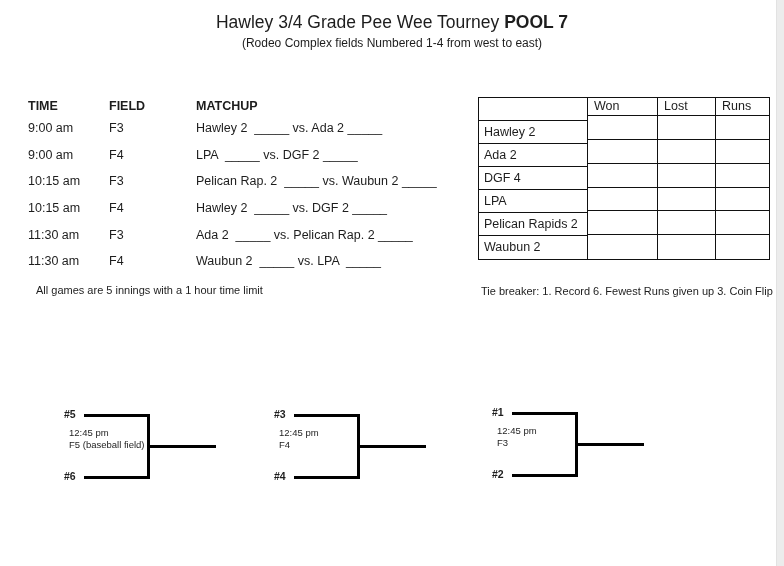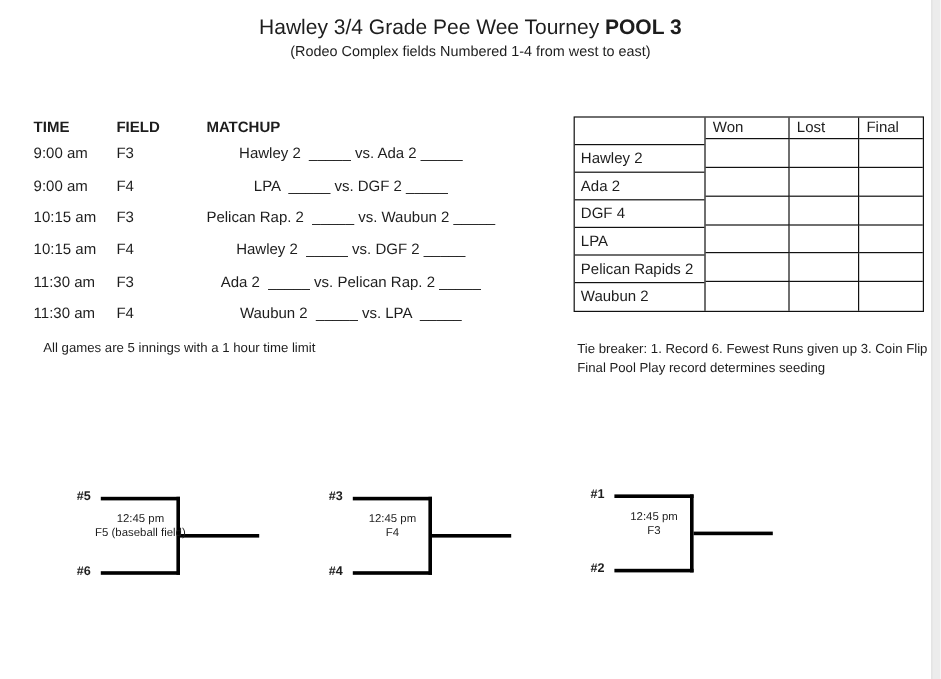--- a/index.html
+++ b/index.html
@@ -16,23 +16,23 @@
   
   .doc-header { position:absolute; top:11px; left:0; width:100%; text-align:center; }
   .doc-title { font-size:17.5px; line-height:22px; }
   .doc-title .bold { font-weight:bold; }
   .doc-date { font-size:13px; line-height:17px; margin-top:2px; }
   .doc-date sup { font-size:8px; }
   .doc-fields-note { font-size:12px; line-height:16px; margin-top:2px; }
 
   
   .schedule { position:absolute; left:28px; top:97px; }
-  .srow { display:grid; grid-template-columns:69px 75px auto; height:26.6px; align-items:center; font-size:12.5px; }
+  .srow { display:grid; grid-template-columns:69px 75px auto; height:26.6px; align-items:center; font-size:12.5px;gap:12px; }
   .srow.head { height:18px; font-weight:bold; }
-  .matchup { white-space:pre;text-align:center; }
+  .matchup { white-space:pre; }
   .sched-note { position:absolute; left:36px; top:284px; font-size:11px; }
 
   
   .standings { position:absolute; left:478px; top:97px; width:290px; height:161px;
     border:1.5px solid #111; display:flex; box-sizing:content-box; }
   .st-left { width:109px; border-right:1.5px solid #111; display:flex; flex-direction:column; box-sizing:border-box;justify-content:space-between; }
   .st-left .tcell { height:23px; border-bottom:1.5px solid #111; font-size:12.5px;
     padding:4px 0 0 5px; box-sizing:border-box; }
   .st-left .tcell.last { flex:1; border-bottom:none; }
   .st-right { flex:1; display:grid; grid-template-columns:70px 58px 1fr; grid-template-rows:18px repeat(6,1fr); }
@@ -50,31 +50,31 @@
   .bk-b { left:272px; top:405px; }
   .bk-c { left:490px; top:403px; }
   .bline { position:absolute; background:#000; }
   .l-top    { left:22px; top:9px;  width:66px; height:3px; }
   .l-vert   { left:85px; top:9px;  width:3px;  height:65px; }
   .l-bottom { left:22px; top:71px; width:66px; height:3px; }
   .l-out    { left:88px; top:40px; width:66px; height:3px; }
   .seed { position:absolute; left:2px; font-size:10.5px; font-weight:bold; }
   .seed.top { top:3px; }
   .seed.bottom { top:65px; }
-  .bk-center { position:absolute; left:7px; top:22px; width:96px; text-align:center;
+  .bk-center { position:absolute; left:7px; top:22px; width:96px; text-align:left;
     font-size:9.5px; line-height:12px; }
 </style>
 </head>
 <body>
 
 <div class="page">
   <div class="page-edge"></div>
 
   <div class="doc-header">
-    <div class="doc-title"><span>Hawley 3/4 Grade Pee Wee Tourney </span><span class="bold">POOL 3</span></div>
+    <div class="doc-title"><span>Hawley 3/4 Grade Pee Wee Tourney </span><span class="bold">POOL 7</span></div>
     <div class="doc-fields-note">(Rodeo Complex fields Numbered 1-4 from west to east)</div>
   </div>
 
   <div class="schedule">
     <div class="srow head">
       <span>TIME</span>
       <span>FIELD</span>
       <span>MATCHUP</span>
     </div>
     <div class="srow">
@@ -116,21 +116,21 @@
       <div class="tcell">Hawley 2</div>
       <div class="tcell">Ada 2</div>
       <div class="tcell">DGF 4</div>
       <div class="tcell">LPA</div>
       <div class="tcell">Pelican Rapids 2</div>
       <div class="tcell last">Waubun 2</div>
     </div>
     <div class="st-right">
       <div class="cell">Won</div>
       <div class="cell">Lost</div>
-      <div class="cell nr">Final</div>
+      <div class="cell nr">Runs</div>
 
       <div class="cell"></div>
       <div class="cell"></div>
       <div class="cell nr"></div>
 
       <div class="cell"></div>
       <div class="cell"></div>
       <div class="cell nr"></div>
 
       <div class="cell"></div>
@@ -146,21 +146,20 @@
       <div class="cell nr"></div>
 
       <div class="cell nb"></div>
       <div class="cell nb"></div>
       <div class="cell nr nb"></div>
     </div>
   </div>
 
   <div class="tiebreak">
     <div>Tie breaker: 1. Record 6. Fewest Runs given up 3. Coin Flip</div>
-    <div>Final Pool Play record determines seeding</div>
   </div>
 
   <div class="bracket bk-a">
     <span class="seed top">#5</span>
     <span class="seed bottom">#6</span>
     <div class="bline l-top"></div>
     <div class="bline l-vert"></div>
     <div class="bline l-bottom"></div>
     <div class="bline l-out"></div>
     <div class="bk-center">

